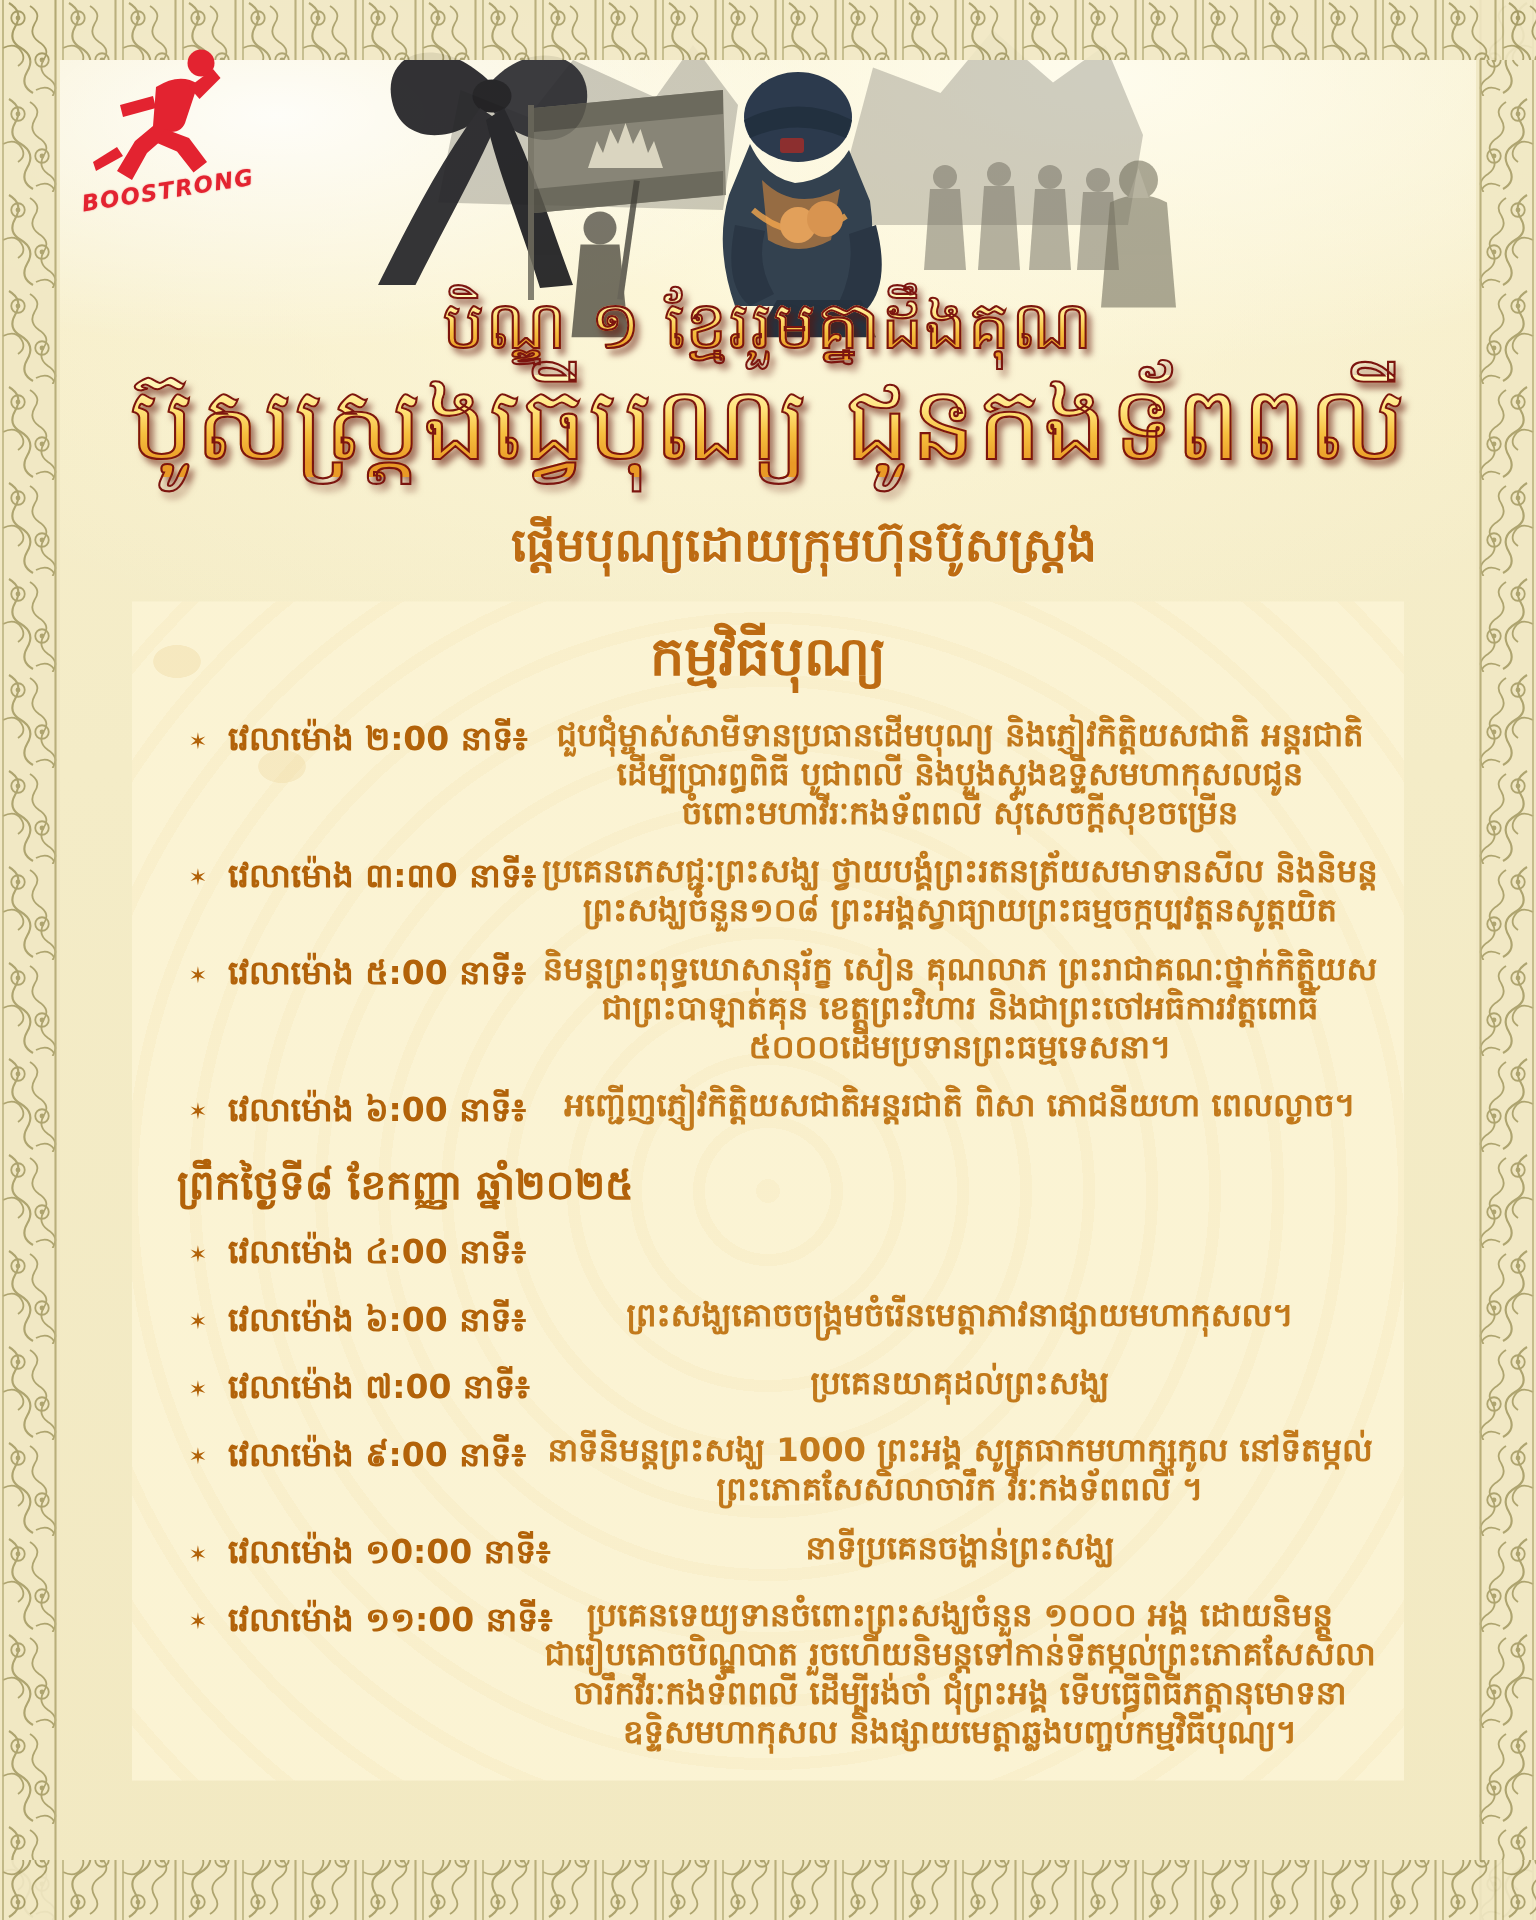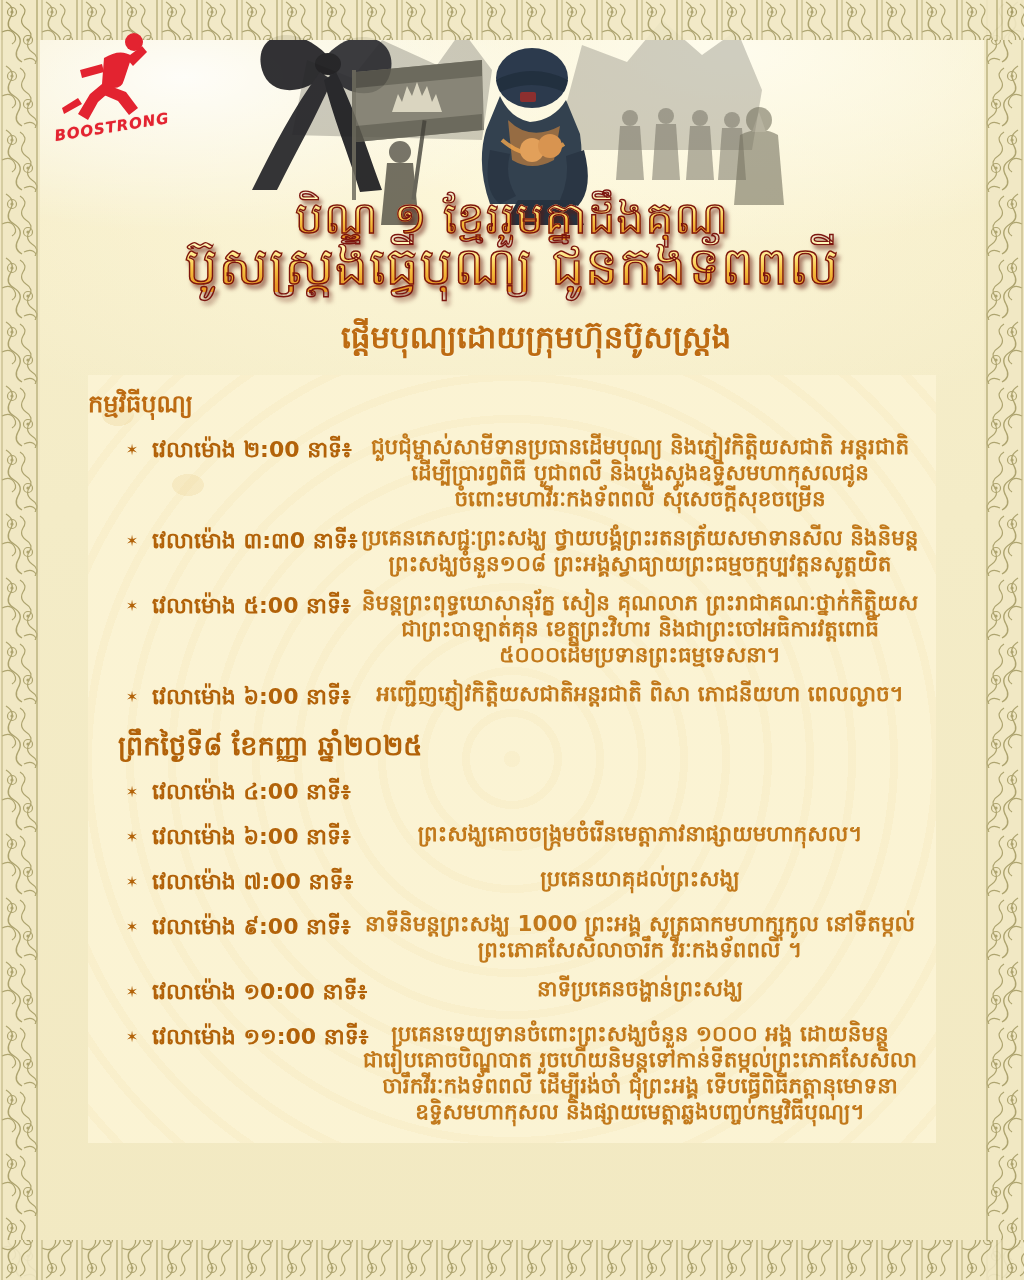--- a/index.html
+++ b/index.html
@@ -30,36 +30,36 @@
   
   .title-wrap{position:relative;z-index:4;text-align:center;padding-top:196px;line-height:1;}
   .title-line{
     display:inline-block;font-weight:normal;
     background:linear-gradient(180deg,#fff7b8 8%,#ffe37a 34%,#f6bf3e 58%,#e99a26 86%);
     -webkit-background-clip:text;background-clip:text;color:transparent;
     -webkit-text-stroke:1.4px #7c150f;
     filter:drop-shadow(3px 4px 2px rgba(96,18,8,.55));
   }
   .title-1{font-size:44px;letter-spacing:1px;}
-  .title-2{font-size:52px;letter-spacing:1px;}
+  .title-2{font-size:68px;margin-top:10px;letter-spacing:1px;}
   .subtitle-1{
     margin-top:26px;text-align:center;font-size:31px;font-weight:bold;color:#bd6b12;z-index:4;position:relative;
     text-shadow:0 1px 0 rgba(255,255,255,.5);
     padding-left:48px;
   }
   
   .panel{
     position:relative;z-index:3;width:848px;margin:12px auto 0;padding:8px 0 18px;
     background:
       radial-gradient(26px 18px at 30px 40px, rgba(233,205,140,.28) 0 60%, rgba(233,205,140,0) 62%),
       radial-gradient(26px 18px at 100px 110px, rgba(233,205,140,.25) 0 60%, rgba(233,205,140,0) 62%),
       repeating-radial-gradient(circle at 50% 50%, rgba(236,212,150,.12) 0 8px, rgba(250,243,214,.12) 8px 42px),
       #fbf3d3;
   }
-  .program-heading{text-align:left;font-size:24px;font-weight:bold;color:#bd6b12;margin:6px 0 10px;}
+  .program-heading{text-align:center;font-size:36px;font-weight:bold;color:#bd6b12;margin:6px 0 10px;}
   .section-header{
     font-size:27px;font-weight:bold;color:#b26209;margin:16px 0 6px;padding-left:30px;
   }
   .rows{display:flex;flex-direction:column;gap:13px;margin-top:8px;}
   .row{display:grid;grid-template-columns:28px 200px 1fr;column-gap:6px;align-items:start;padding:0 14px 0 30px;}
   .bullet{color:#b26209;font-size:15px;line-height:32px;text-align:center;}
   .time{font-size:22px;font-weight:bold;color:#b26209;white-space:nowrap;line-height:32px;}
   .desc{font-size:21.5px;font-weight:600;color:#c2791b;line-height:26px;text-align:center;}
 </style>
 </head>

